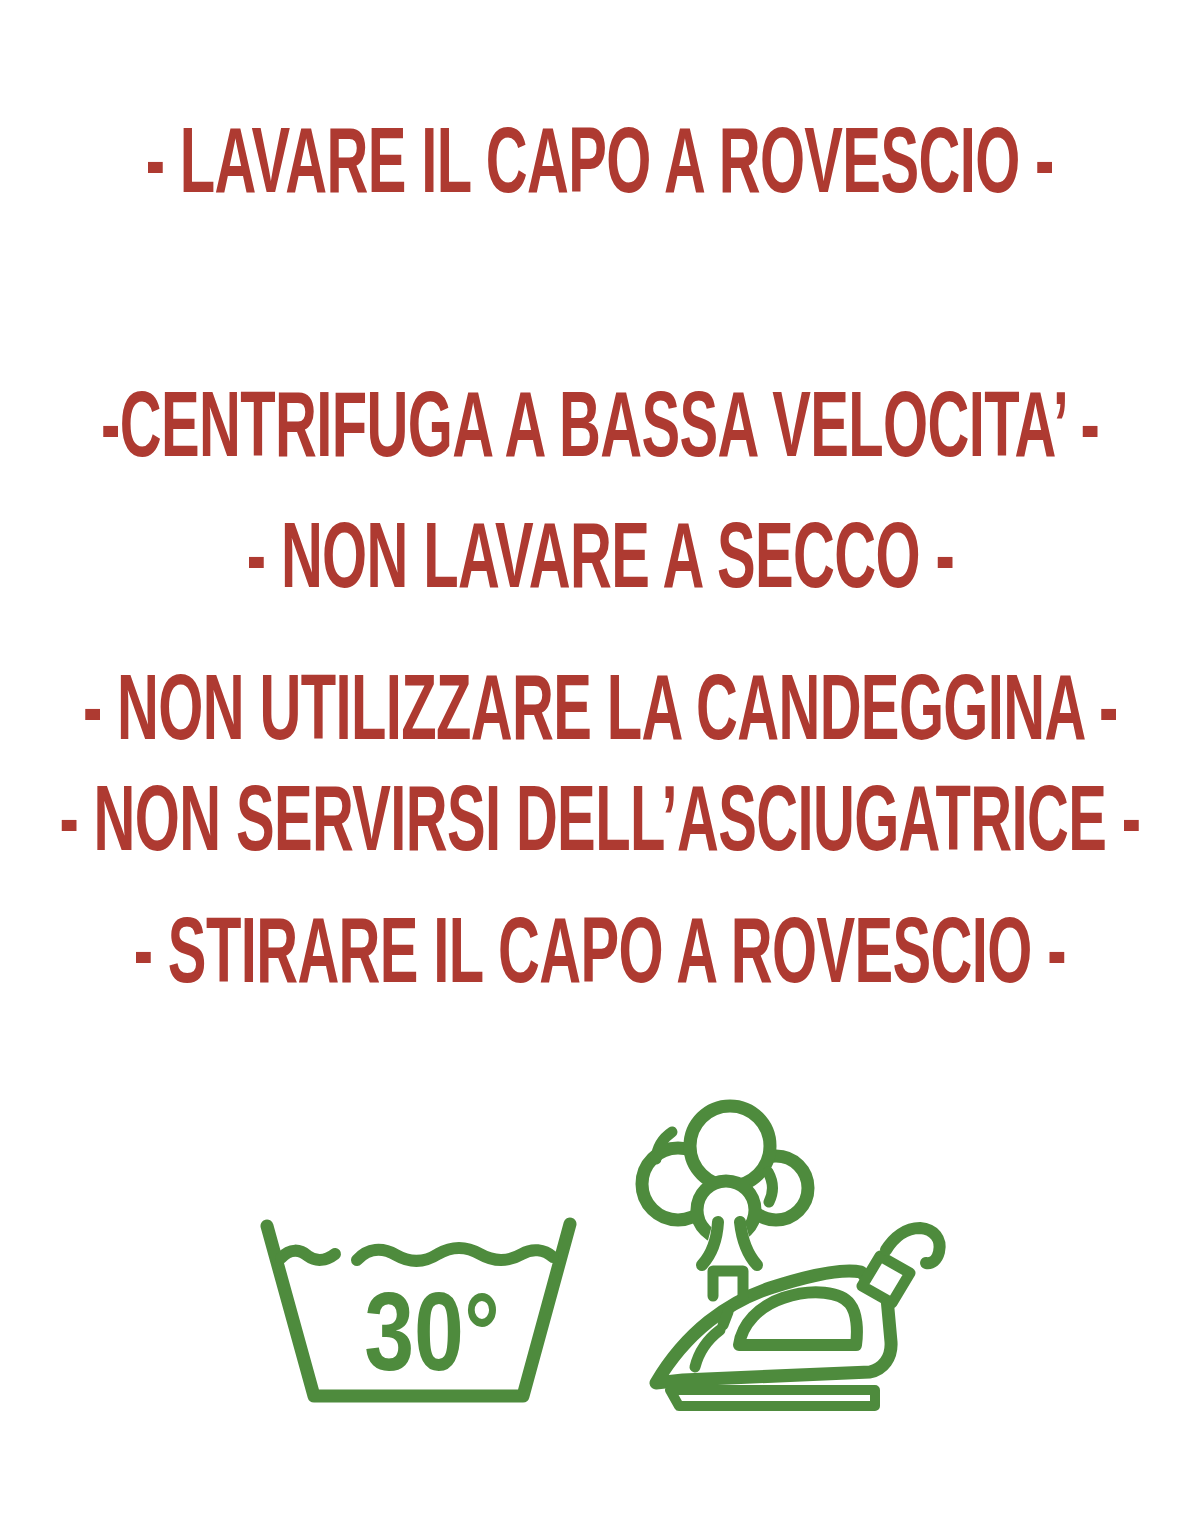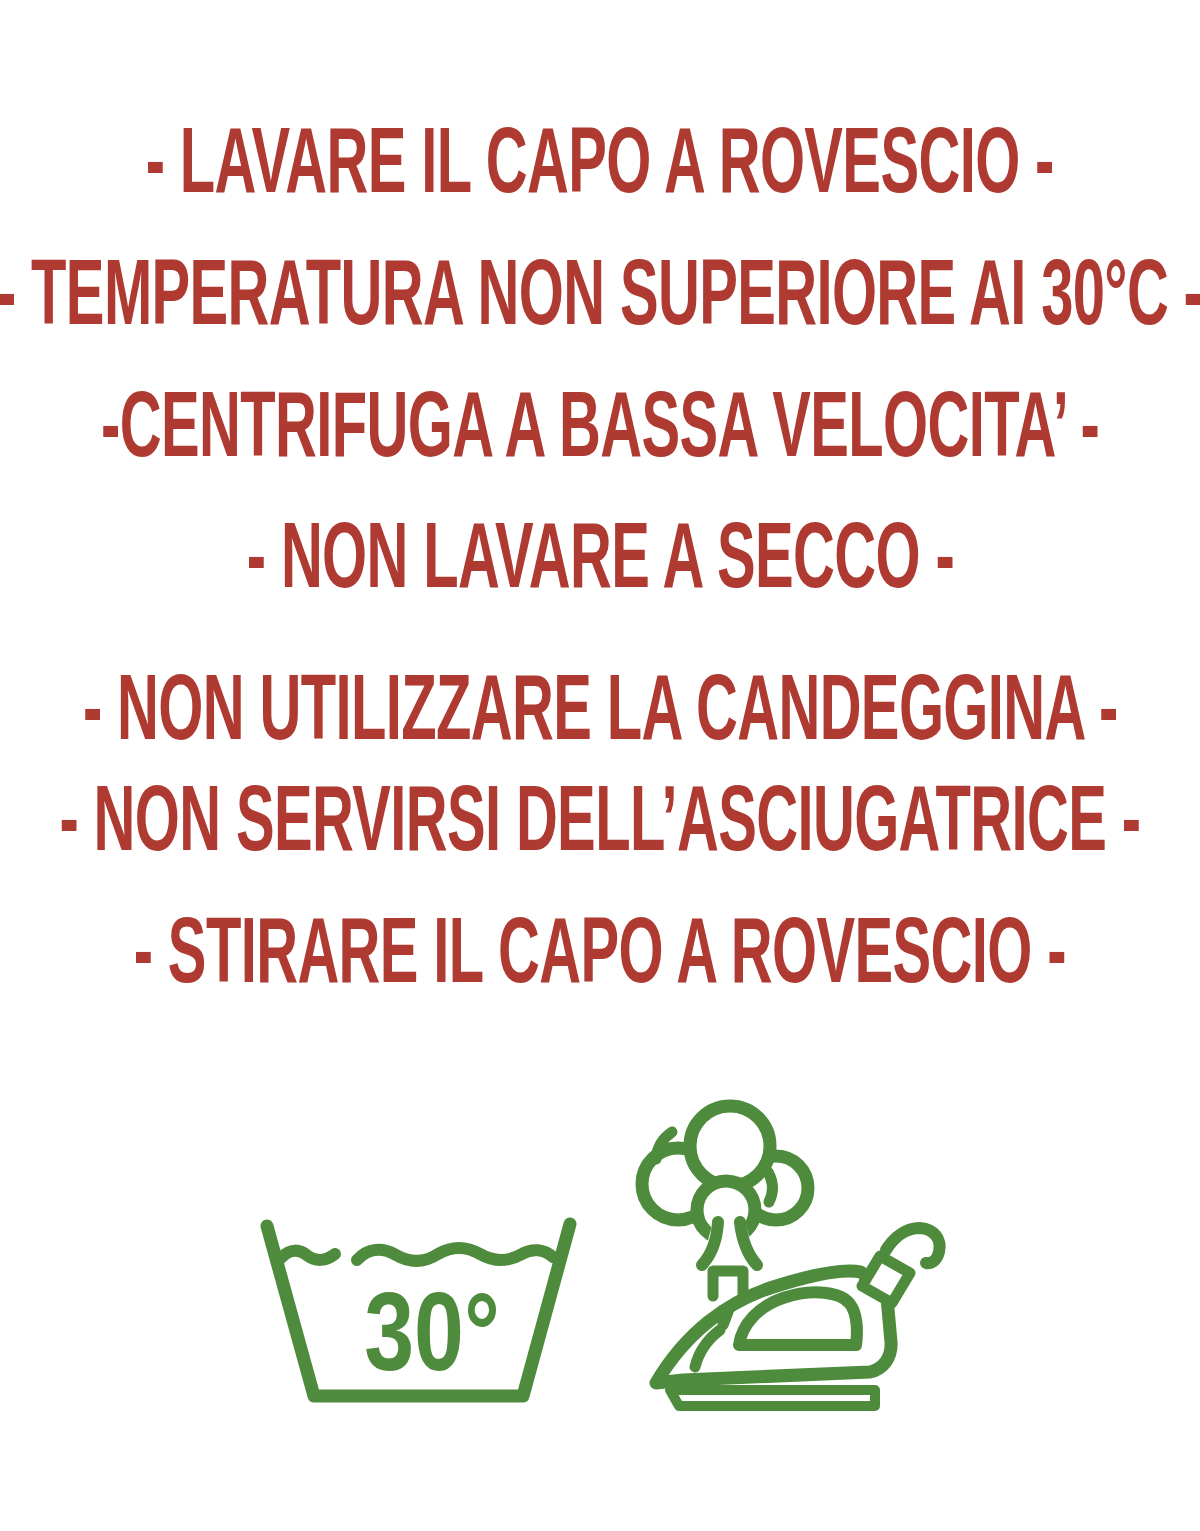--- a/index.html
+++ b/index.html
@@ -49,23 +49,20 @@
   }
 </style>
 </head>
 <body>
 
 <div class="canvas">
 
   <div class="line l1">
     <span>- LAVARE IL CAPO A ROVESCIO -</span>
   </div>
-  <div class="line l2">
-    <span>- TEMPERATURA NON SUPERIORE AI 30°C -</span>
-  </div>
   <div class="line l3">
     <span>-CENTRIFUGA A BASSA VELOCITA’ -</span>
   </div>
   <div class="line l4">
     <span>- NON LAVARE A SECCO -</span>
   </div>
   <div class="line l5">
     <span>- NON UTILIZZARE LA CANDEGGINA -</span>
   </div>
   <div class="line l7">

